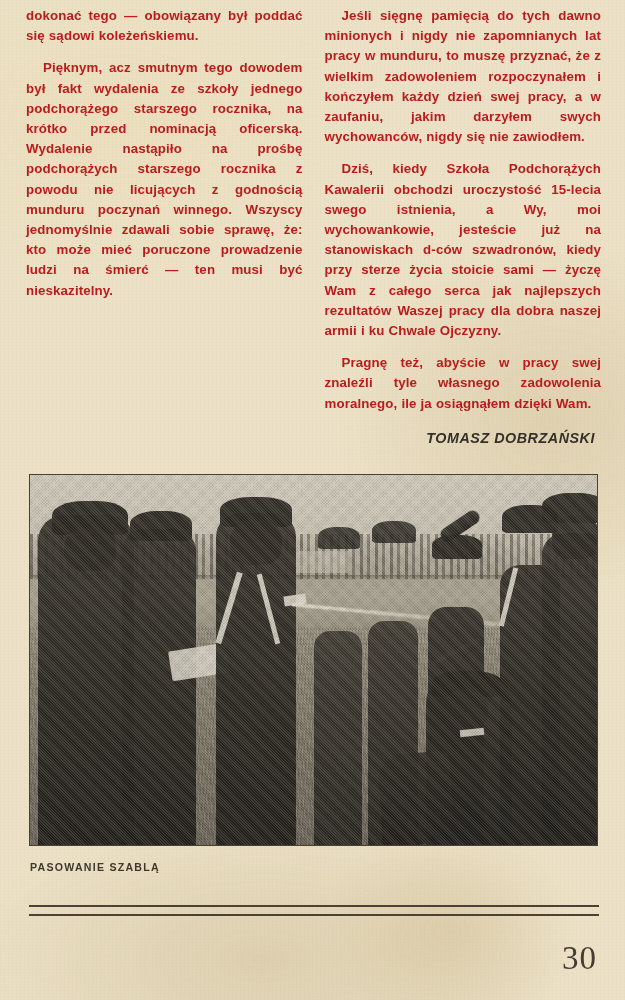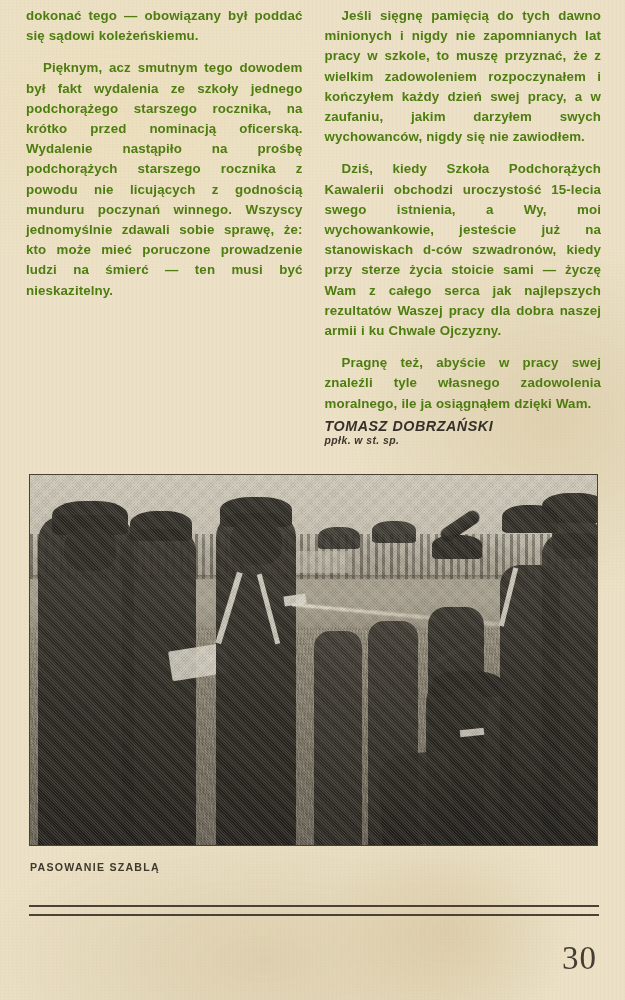--- a/index.html
+++ b/index.html
@@ -56,32 +56,32 @@
   }
   .col p {
     margin: 0;
     font-size: 13.3px;
     line-height: 20.2px;
     text-align: justify;
     text-justify: inter-word;
     letter-spacing: .12px;
     word-spacing: .2px;
     font-weight: 600;
-    color: #4d7c0f;
+    color: #b91c1c;
   }
   .col p.indent {
     text-indent: 17px;
   }
   .col p + p {
     margin-top: 12px;
   }
 
   .signature {
-    margin-top: 4px;
-    text-align: left;
+    margin-top: 16px;
+    text-align: right;
     padding-right: 6px;
   }
   .sig-name {
     font-size: 14.3px;
     font-weight: 700;
     font-style: italic;
     letter-spacing: .55px;
     color: #35302a;
     display: block;
   }
@@ -268,27 +268,26 @@
   <div class="paper-grain2"></div>
 
   <div class="columns">
 
     <div class="col">
       <p>dokonać tego — obowiązany był poddać się sądowi koleżeńskiemu.</p>
       <p class="indent">Pięknym, acz smutnym tego dowodem był fakt wydalenia ze szkoły jednego podchorążego starszego rocznika, na krótko przed nominacją oficerską. Wydalenie nastąpiło na prośbę podchorążych starszego rocznika z powodu nie licujących z godnością munduru poczynań winnego. Wszyscy jednomyślnie zdawali sobie sprawę, że: kto może mieć poruczone prowadzenie ludzi na śmierć — ten musi być nieskazitelny.</p>
     </div>
 
     <div class="col">
-      <p class="indent">Jeśli sięgnę pamięcią do tych dawno minionych i nigdy nie zapomnianych lat pracy w szkole, to muszę przyznać, że z wielkim zadowoleniem rozpoczynałem i kończyłem każdy dzień swej pracy, a w zaufaniu, jakim darzyłem swych wychowanców, nigdy się nie zawiodłem.</p>
+      <p class="indent">Jeśli sięgnę pamięcią do tych dawno minionych i nigdy nie zapomnianych lat pracy w munduru, to muszę przyznać, że z wielkim zadowoleniem rozpoczynałem i kończyłem każdy dzień swej pracy, a w zaufaniu, jakim darzyłem swych wychowanców, nigdy się nie zawiodłem.</p>
       <p class="indent">Dziś, kiedy Szkoła Podchorążych Kawalerii obchodzi uroczystość 15-lecia swego istnienia, a Wy, moi wychowankowie, jesteście już na stanowiskach d-ców szwadronów, kiedy przy sterze życia stoicie sami — życzę Wam z całego serca jak najlepszych rezultatów Waszej pracy dla dobra naszej armii i ku Chwale Ojczyzny.</p>
       <p class="indent">Pragnę też, abyście w pracy swej znaleźli tyle własnego zadowolenia moralnego, ile ja osiągnąłem dzięki Wam.</p>
 
       <div class="signature">
         <span class="sig-name">TOMASZ DOBRZAŃSKI</span>
-        <span class="sig-rank">ppłk. w st. sp.</span>
       </div>
     </div>
 
   </div>
 
   <div class="photo-frame">
     <div class="photo">
 
       <div class="crowd"></div>
       <div class="bldg"></div>

